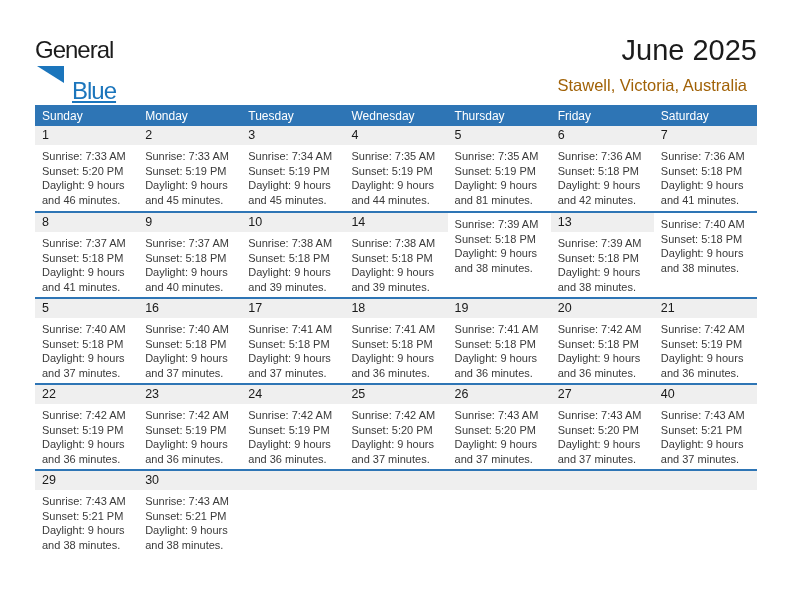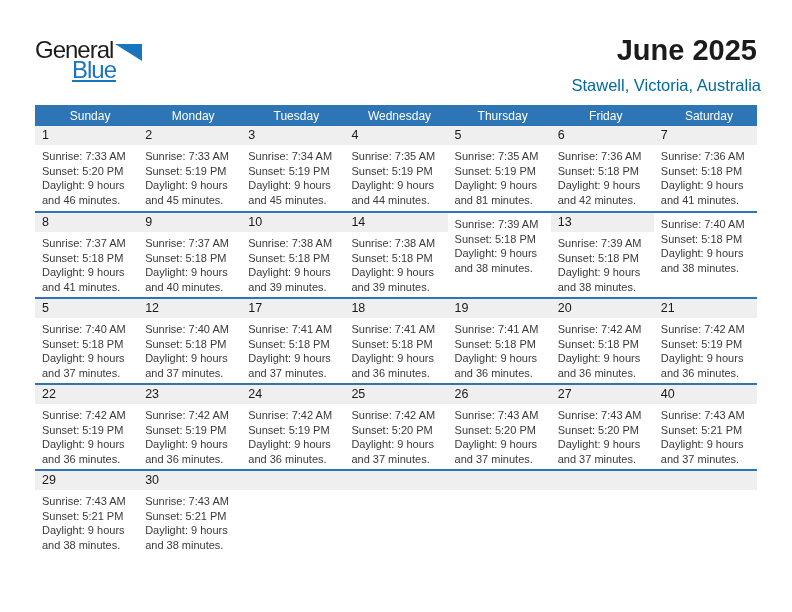--- a/index.html
+++ b/index.html
@@ -7,36 +7,36 @@
     --accent: #1B75BC;
     --strip: #EFEFEF;
   }
   * { margin: 0; padding: 0; box-sizing: border-box; }
   html, body { background: #ffffff; }
   .page {
     width: 792px; height: 612px; position: relative; overflow: hidden;
     background: #ffffff; font-family: "Liberation Sans", sans-serif;
   }
   .logo { position: absolute; left: 35px; top: 38px; }
-  .logo-top { display: flex; align-items: center; }
+  .logo-top { display: flex; align-items: flex-start; flex-direction: column; }
   .logo-general { font-size: 24px; color: #1c1c1c; letter-spacing: -1px; line-height: 24px; }
   .logo-tri { margin-left: 2px; margin-top: 4px; }
   .logo-blue { font-size: 24px; letter-spacing: -1px; color: var(--accent); line-height: 20px; padding-left: 37px; margin-top: -2px; text-decoration: underline; }
   .title {
-    position: absolute; top: 34px; right: 35px; font-size: 29px; color: #1b1b1b; font-weight: bold;
+    position: absolute; top: 34px; right: 35px; font-size: 29px; color: #1b1b1b;
   }
   .location {
-    position: absolute; top: 76px; right: 31px; font-size: 16.5px; color: #0369a1;
+    position: absolute; top: 76px; right: 45px; font-size: 16.5px; color: #a16207;
   }
   .calendar { position: absolute; left: 35px; top: 105px; width: 722px; }
   .dow-row {
     display: grid; grid-template-columns: repeat(7, 1fr);
     background: var(--header-bg); height: 21px; align-items: center;
   }
-  .dow-cell { color: #ffffff; font-size: 12px; padding-left: 7px; text-align: center; }
+  .dow-cell { color: #ffffff; font-size: 12px; padding-left: 7px; }
   .week-row {
     display: grid; grid-template-columns: repeat(7, 1fr);
     height: 86px; border-top: 2px solid var(--header-bg); background: #ffffff;
   }
   #weeks-container .week-row:first-child { border-top: none; height: 85px; }
   .daynum {
     height: 19px; background: var(--strip); font-size: 12.5px; color: #1a1a1a;
     padding-left: 7px; line-height: 19px;
   }
   .details { padding: 4px 2px 0 7px; font-size: 11px; color: #3a3a3a; line-height: 14.6px; }
@@ -220,21 +220,21 @@
     <div class="daynum">5</div>
     <div class="details">
       <div>Sunrise: 7:40 AM</div>
       <div>Sunset: 5:18 PM</div>
       <div>Daylight: 9 hours</div>
       <div>and 37 minutes.</div>
     </div>
   </div>
 
   <div class="cell">
-    <div class="daynum">12</div>
+    <div class="daynum">16</div>
     <div class="details">
       <div>Sunrise: 7:40 AM</div>
       <div>Sunset: 5:18 PM</div>
       <div>Daylight: 9 hours</div>
       <div>and 37 minutes.</div>
     </div>
   </div>
 
   <div class="cell">
     <div class="daynum">17</div>

